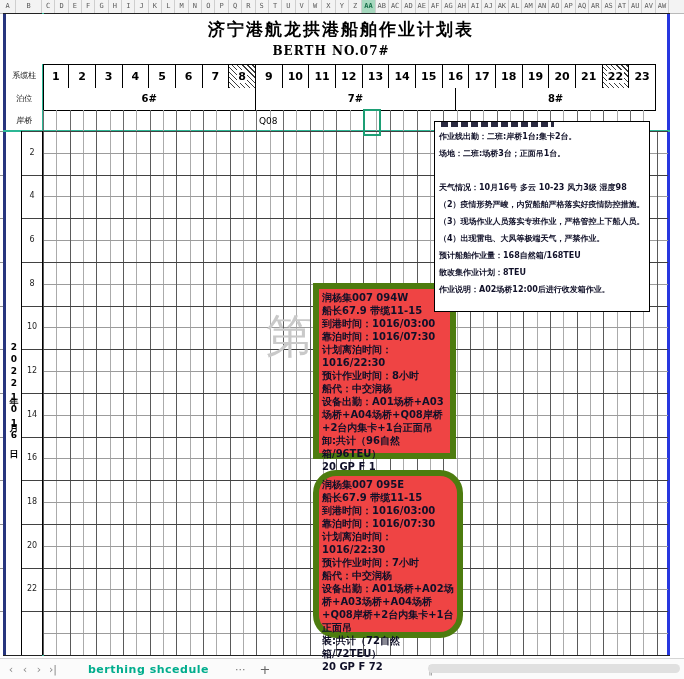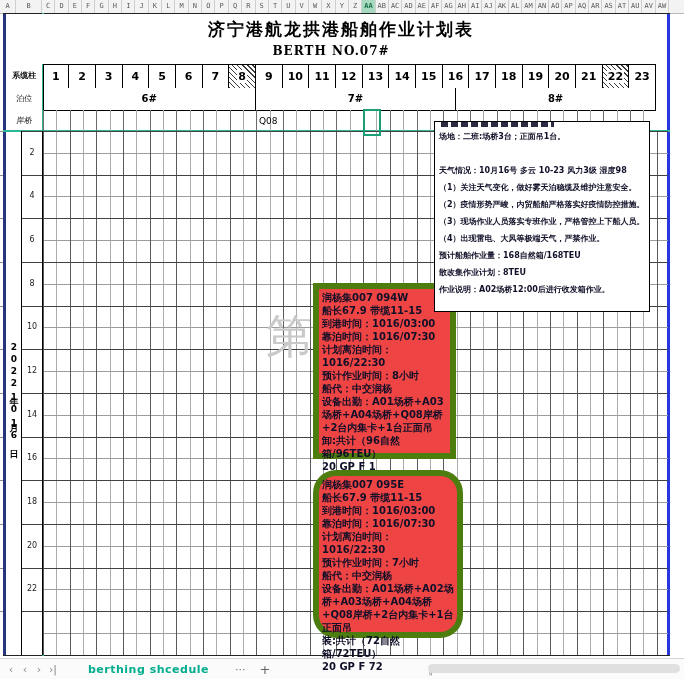--- a/index.html
+++ b/index.html
@@ -161,21 +161,21 @@
   <div class="hline black-top"></div>
   <div class="hline black-bottom"></div>
   <div class="vline teal-v"></div>
   <div class="hline teal-h"></div>
 
   <div class="titleblock">
     <div class="title-main">济宁港航龙拱港船舶作业计划表</div>
     <div class="title-sub">BERTH NO.07#</div>
   </div>
 
-  <div class="rowlabel" style="top:64px;height:23px;font-weight:bold;">系缆柱</div>
+  <div class="rowlabel" style="top:64px;height:23px;">系缆柱</div>
   <div class="bollard-row" id="bollards">
       <div class="bollard-cell">1</div>
       <div class="bollard-cell">2</div>
       <div class="bollard-cell">3</div>
       <div class="bollard-cell">4</div>
       <div class="bollard-cell">5</div>
       <div class="bollard-cell">6</div>
       <div class="bollard-cell">7</div>
       <div class="bollard-cell hatched">
         <span style="background: rgb(255, 255, 255); padding: 0px 1px;">8</span>
@@ -255,24 +255,24 @@
       <div class="txtline">计划离泊时间：1016/22:30</div>
       <div class="txtline">预计作业时间：7小时</div>
       <div class="txtline">船代：中交润杨</div>
       <div class="txtline">设备出勤：A01场桥+A02场桥+A03场桥+A04场桥+Q08岸桥+2台内集卡+1台正面吊</div>
       <div class="txtline">装:共计（72自然箱/72TEU）</div>
       <div class="txtline">20 GP F 72</div>
     </div>
 
   <div class="notesbox" id="notes">
     <div class="clipline"></div>
+  <div class="txtline">作业线出勤：二班:岸桥1台;集卡2台。</div>
       <div class="txtline">场地：二班:场桥3台；正面吊1台。</div>
       <div class="txtline empty"></div>
       <div class="txtline">天气情况：10月16号 多云 10-23 风力3级  湿度98</div>
-      <div class="txtline">（1）关注天气变化，做好雾天泊稳缆及维护注意安全。</div>
       <div class="txtline">（2）疫情形势严峻，内贸船舶严格落实好疫情防控措施。</div>
       <div class="txtline">（3）现场作业人员落实专班作业，严格管控上下船人员。</div>
       <div class="txtline">（4）出现雷电、大风等极端天气，严禁作业。</div>
       <div class="txtline">预计船舶作业量：168自然箱/168TEU</div>
       <div class="txtline">散改集作业计划：8TEU</div>
       <div class="txtline">作业说明：A02场桥12:00后进行收发箱作业。</div>
     </div>
 
   <div class="tabbar">
     <span id="navarrows" style="display:flex;margin-left:4px;">

